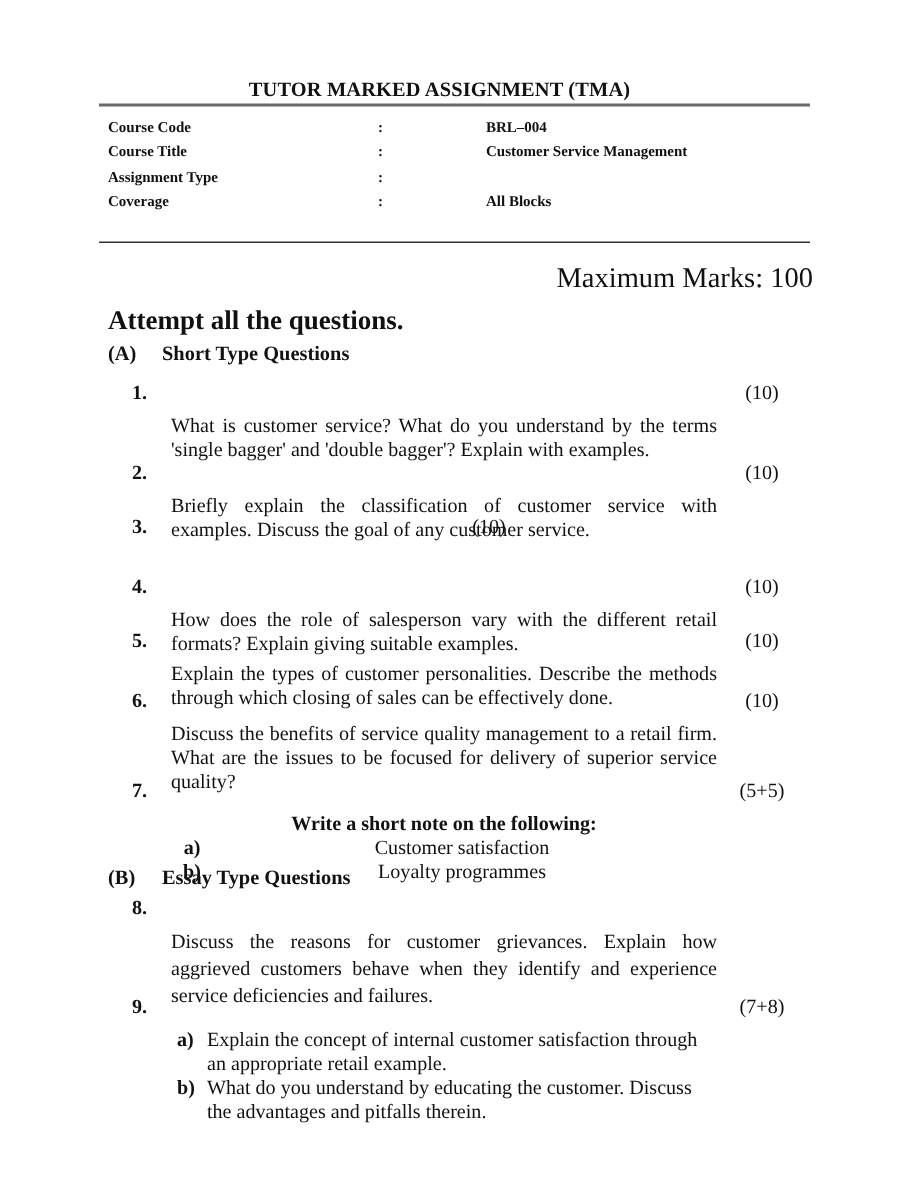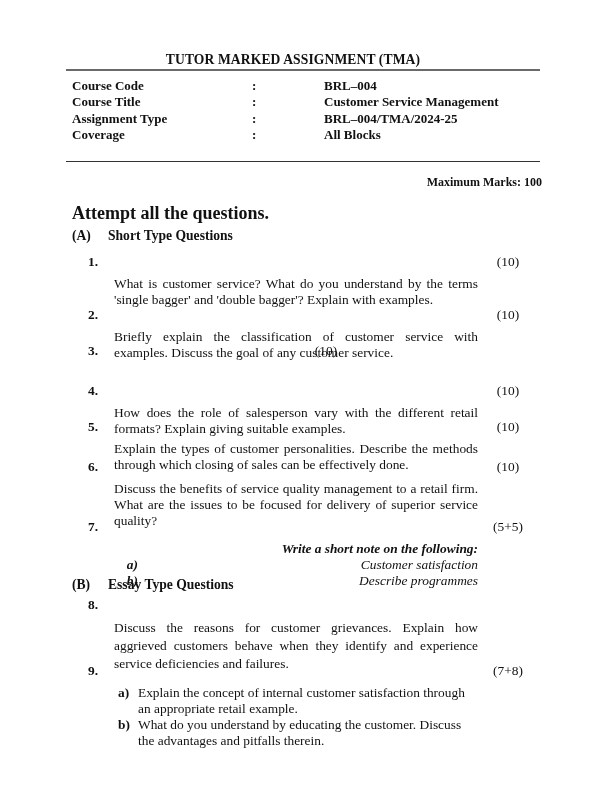--- a/index.html
+++ b/index.html
@@ -10,45 +10,45 @@
     }
     .title {
       position: absolute; top: 52px; left: 0; width: 586px; text-align: center;
       font-weight: bold; font-size: 13.6px; letter-spacing: 0.1px;
     }
     .rule-top {
       position: absolute; top: 69px; left: 66px; width: 474px; height: 2px; background: #6a6a6a;
     }
     .meta {
       position: absolute; top: 78px; left: 72px; width: 470px;
-      font-weight: bold; font-size: 13px; line-height: 16.3px;
+      font-weight: bold; font-size: 10px; line-height: 16.3px;
     }
     .meta-row { display: flex; }
     .meta-label { width: 180px; }
     .meta-colon { width: 72px; }
     .meta-value { flex: 1; }
     .rule-bottom {
       position: absolute; top: 161px; left: 66px; width: 474px; height: 1px; background: #333;
     }
     .max-marks {
-      position: absolute; top: 175px; right: 70px; font-weight: bold; font-size: 12px;
+      position: absolute; top: 175px; right: 70px; font-weight: normal; font-size: 19px;
     }
     .instructions {
       position: absolute; top: 203px; left: 72px; font-weight: bold; font-size: 18px;
     }
     .section-head {
       position: absolute; left: 72px; font-weight: bold; font-size: 13.6px; display: flex;
     }
     .section-letter { width: 36px; }
     .q {
       position: absolute; left: 88px; width: 462px; display: flex; line-height: 16px;
     }
     .q-num { width: 26px; font-weight: bold; flex: none; }
     .q-text { width: 364px; text-align: justify; flex: none; margin-top: 22px; }
-    .q-text.bold { font-weight: bold; text-align: right; font-style: italic; }
+    .q-text.bold { font-weight: bold; text-align: center; }
     .q-marks { flex: 1; text-align: center; font-weight: normal; padding-right: 12px; }
     .sub { display: flex; }
     .sub-label { width: 20px; font-weight: bold; flex: none; }
     .sub-text { flex: 1; }
   </style>
 </head>
 <body>
 
 <div class="title">TUTOR MARKED ASSIGNMENT (TMA)</div>
 <div class="rule-top"></div>
@@ -60,21 +60,20 @@
     <span class="meta-value">BRL–004</span>
   </div>
   <div class="meta-row">
     <span class="meta-label">Course Title</span>
     <span class="meta-colon">:</span>
     <span class="meta-value">Customer Service Management</span>
   </div>
   <div class="meta-row">
     <span class="meta-label">Assignment Type</span>
     <span class="meta-colon">:</span>
-    <span class="meta-value">BRL–004/TMA/2024-25</span>
   </div>
   <div class="meta-row">
     <span class="meta-label">Coverage</span>
     <span class="meta-colon">:</span>
     <span class="meta-value">All Blocks</span>
   </div>
 </div>
 
 <div class="rule-bottom"></div>
 
@@ -124,21 +123,21 @@
 <div class="q" style="top:519px;">
   <span class="q-num">7.</span>
   <div class="q-text bold" style="font-weight:normal;">
     <div style="font-weight:bold;">Write a short note on the following:</div>
     <div class="sub" style="padding-left:4px;">
       <span class="sub-label">a)</span>
       <span class="sub-text">Customer satisfaction</span>
     </div>
     <div class="sub" style="padding-left:4px;">
       <span class="sub-label">b)</span>
-      <span class="sub-text">Describe programmes</span>
+      <span class="sub-text">Loyalty programmes</span>
     </div>
   </div>
   <span class="q-marks">(5+5)</span>
 </div>
 
 <div class="section-head" style="top:577px;">
   <span class="section-letter">(B)</span>
   <span>Essay Type Questions</span>
 </div>
 

